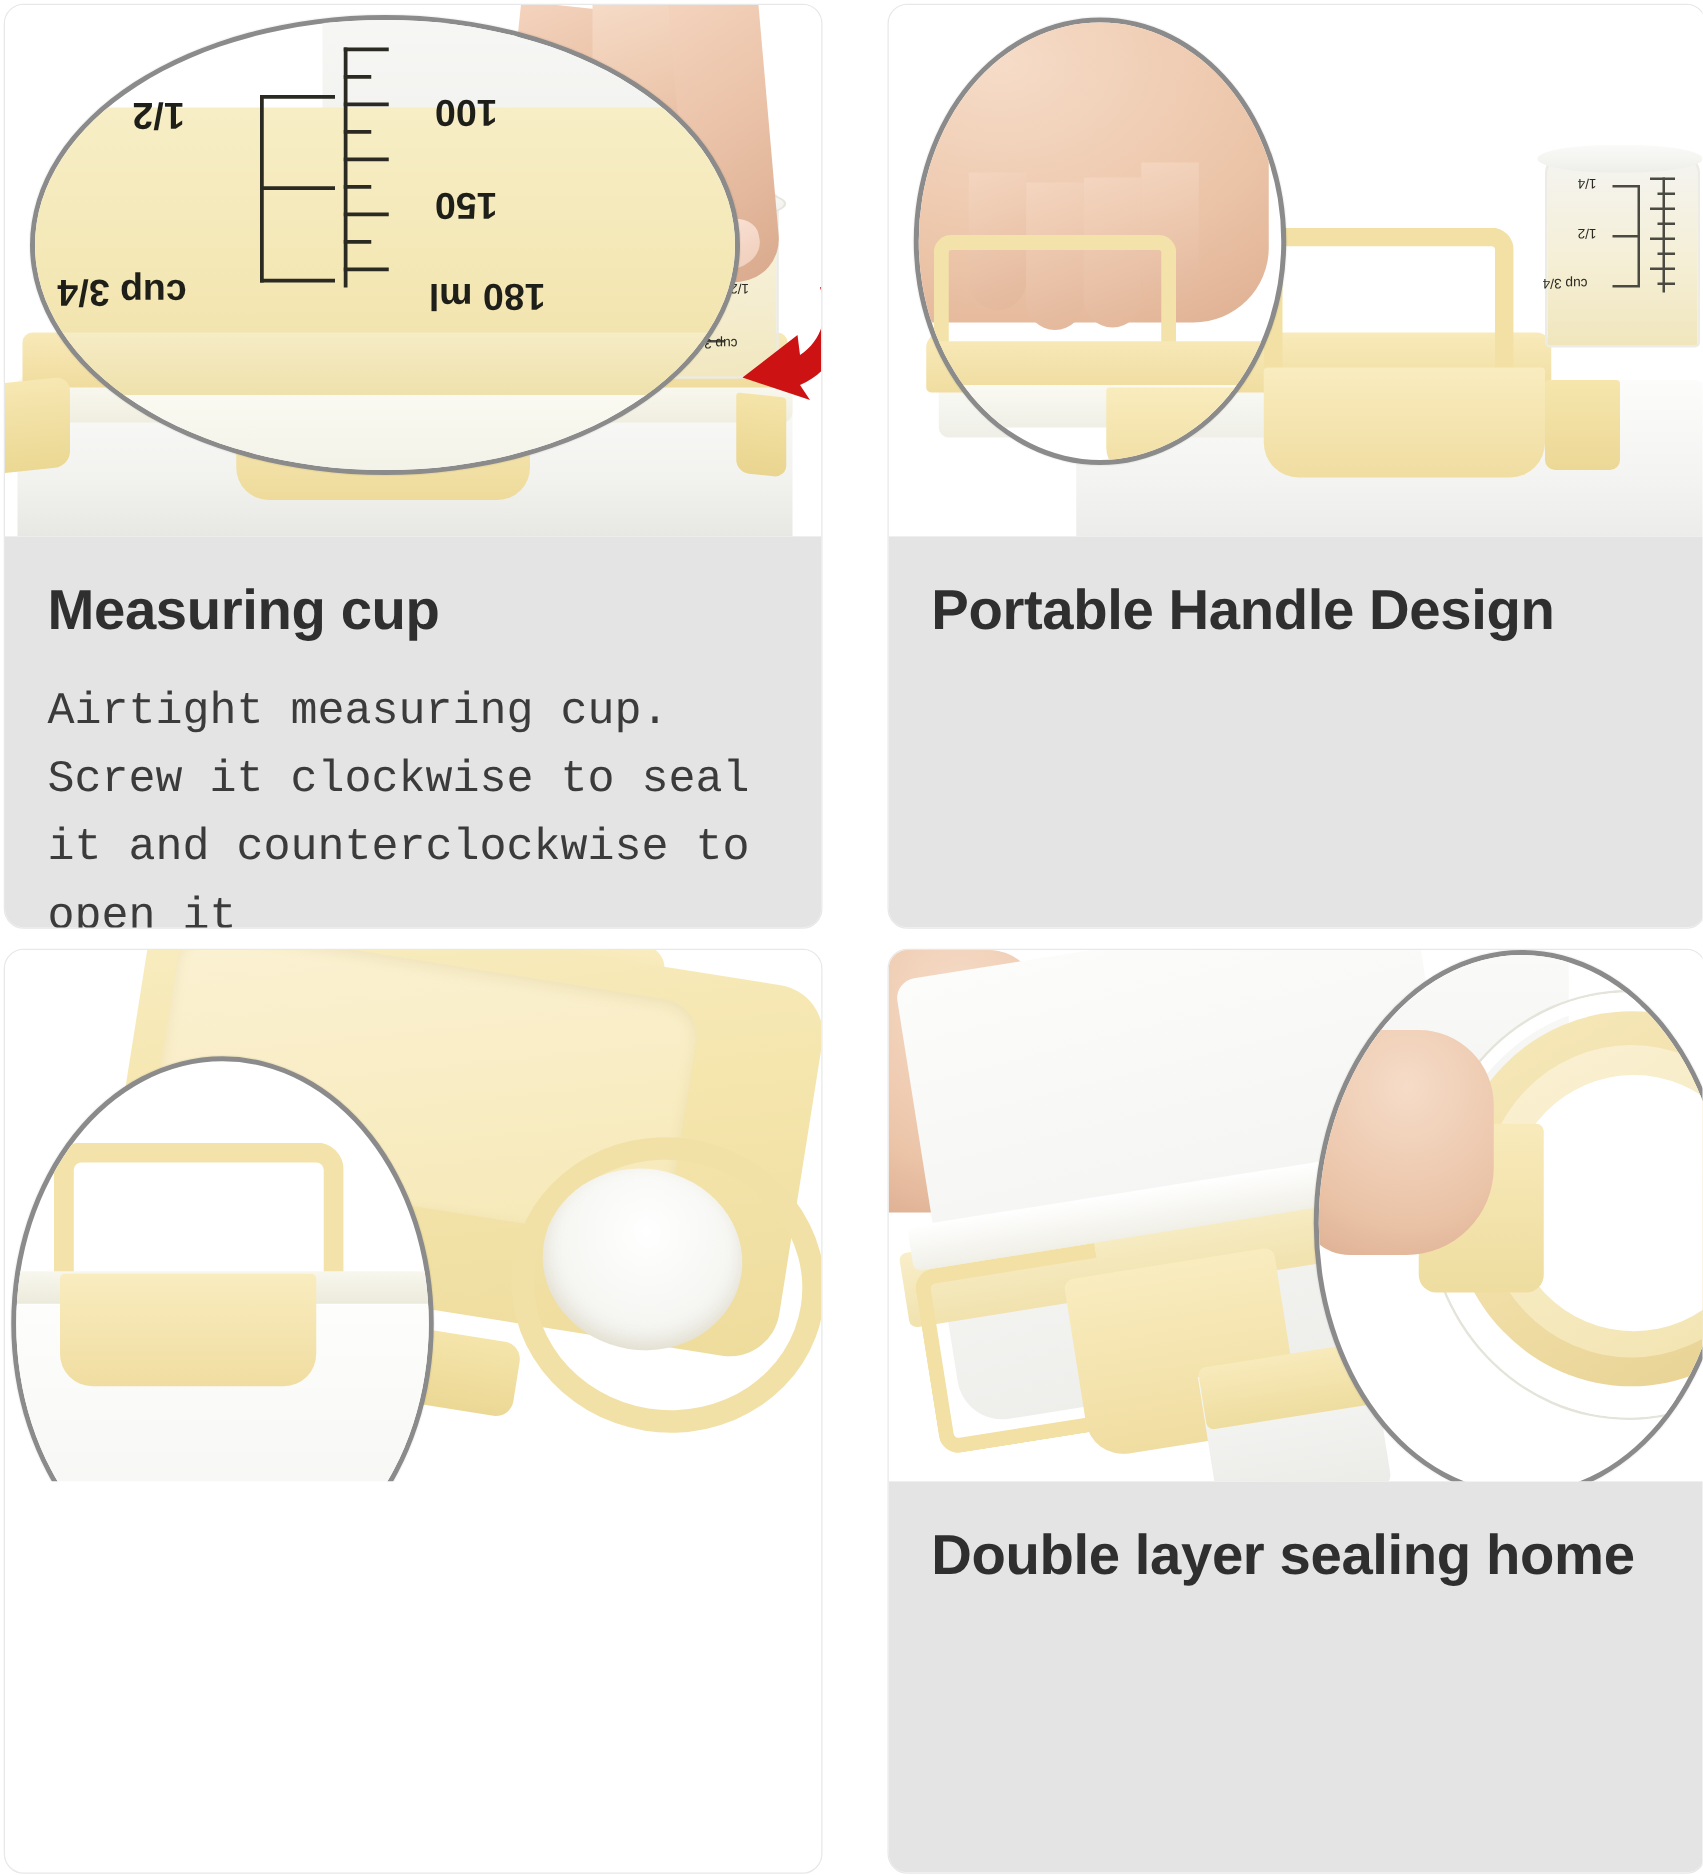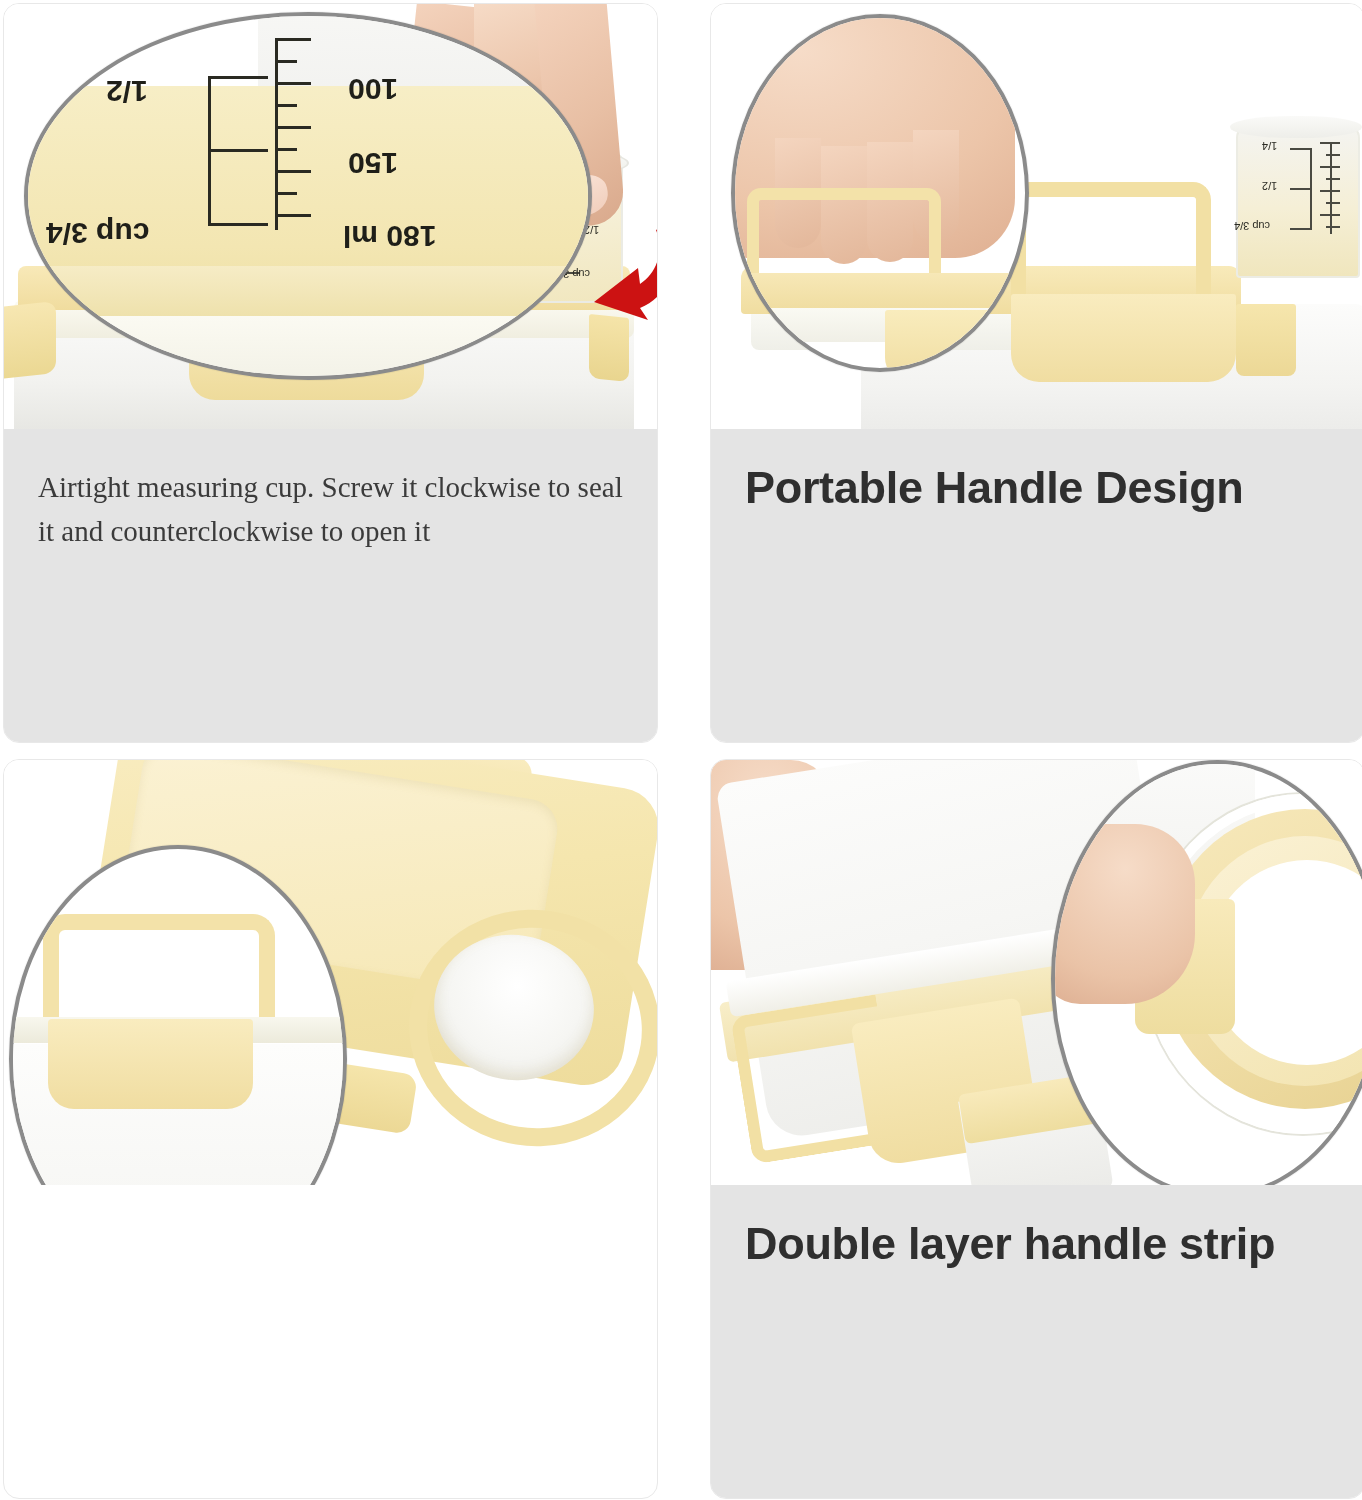--- a/index.html
+++ b/index.html
@@ -46,25 +46,25 @@
   .cap-title{
     font-size:45px;
     font-weight:bold;
     color:#2f2f2f;
     line-height:1.04;
     letter-spacing:-0.3px;
     margin:0 0 30px 0;
     font-family:"Liberation Sans", sans-serif;
   }
   .cap-body{
-    font-size:29px;
+    font-size:36px;
     color:#3b3b3b;
     line-height:1.52;
     margin:0;
-    font-family:Liberation Serif, serif;
+    font-family:Liberation Mono, monospace;
     font-stretch:condensed;
     max-width:600px;
   }
   .card.c2 .cap-body, .card.c4 .cap-body{max-width:610px;}
 
   
   .art{position:absolute;}
   .lens{
     position:absolute;
     border-radius:50%;
@@ -473,20 +473,21 @@
         <div class="p1l-tick" style="left:247px;top:198px;width:36px;height:3px;"></div>
         <span class="p1l-label" style="left:320px;top:56px;">100</span>
         <span class="p1l-label" style="left:320px;top:130px;">150</span>
         <span class="p1l-label" style="left:315px;top:203px;">180 ml</span>
         <span class="p1l-label" style="left:78px;top:58px;">1/2</span>
         <span class="p1l-label" style="left:18px;top:200px;">cup 3/4</span>
       </div>
     </div>
 
     <div class="caption">
+      <h2 class="cap-title">Measuring cup</h2>
       <p class="cap-body">Airtight measuring cup. Screw it clockwise to seal it and counterclockwise to open it</p>
     </div>
   </div>
 
   <div class="card c2">
     <div class="photo">
 
       <div class="art p2-body"></div>
       <div class="art p2-lid"></div>
       <div class="art p2-lidy"></div>
@@ -568,17 +569,17 @@
         <div class="art p4l-ringout"></div>
         <div class="art p4l-ringmid"></div>
         <div class="art p4l-ringin"></div>
         <div class="art p4l-white"></div>
         <div class="art p4l-tab"></div>
         <div class="art p4l-hand"></div>
       </div>
     </div>
 
     <div class="caption">
-      <h2 class="cap-title">Double layer handle strip</h2>
+      <h2 class="cap-title">Double layer sealing home</h2>
     </div>
   </div>
 
 </div>
 
 </body></html>

